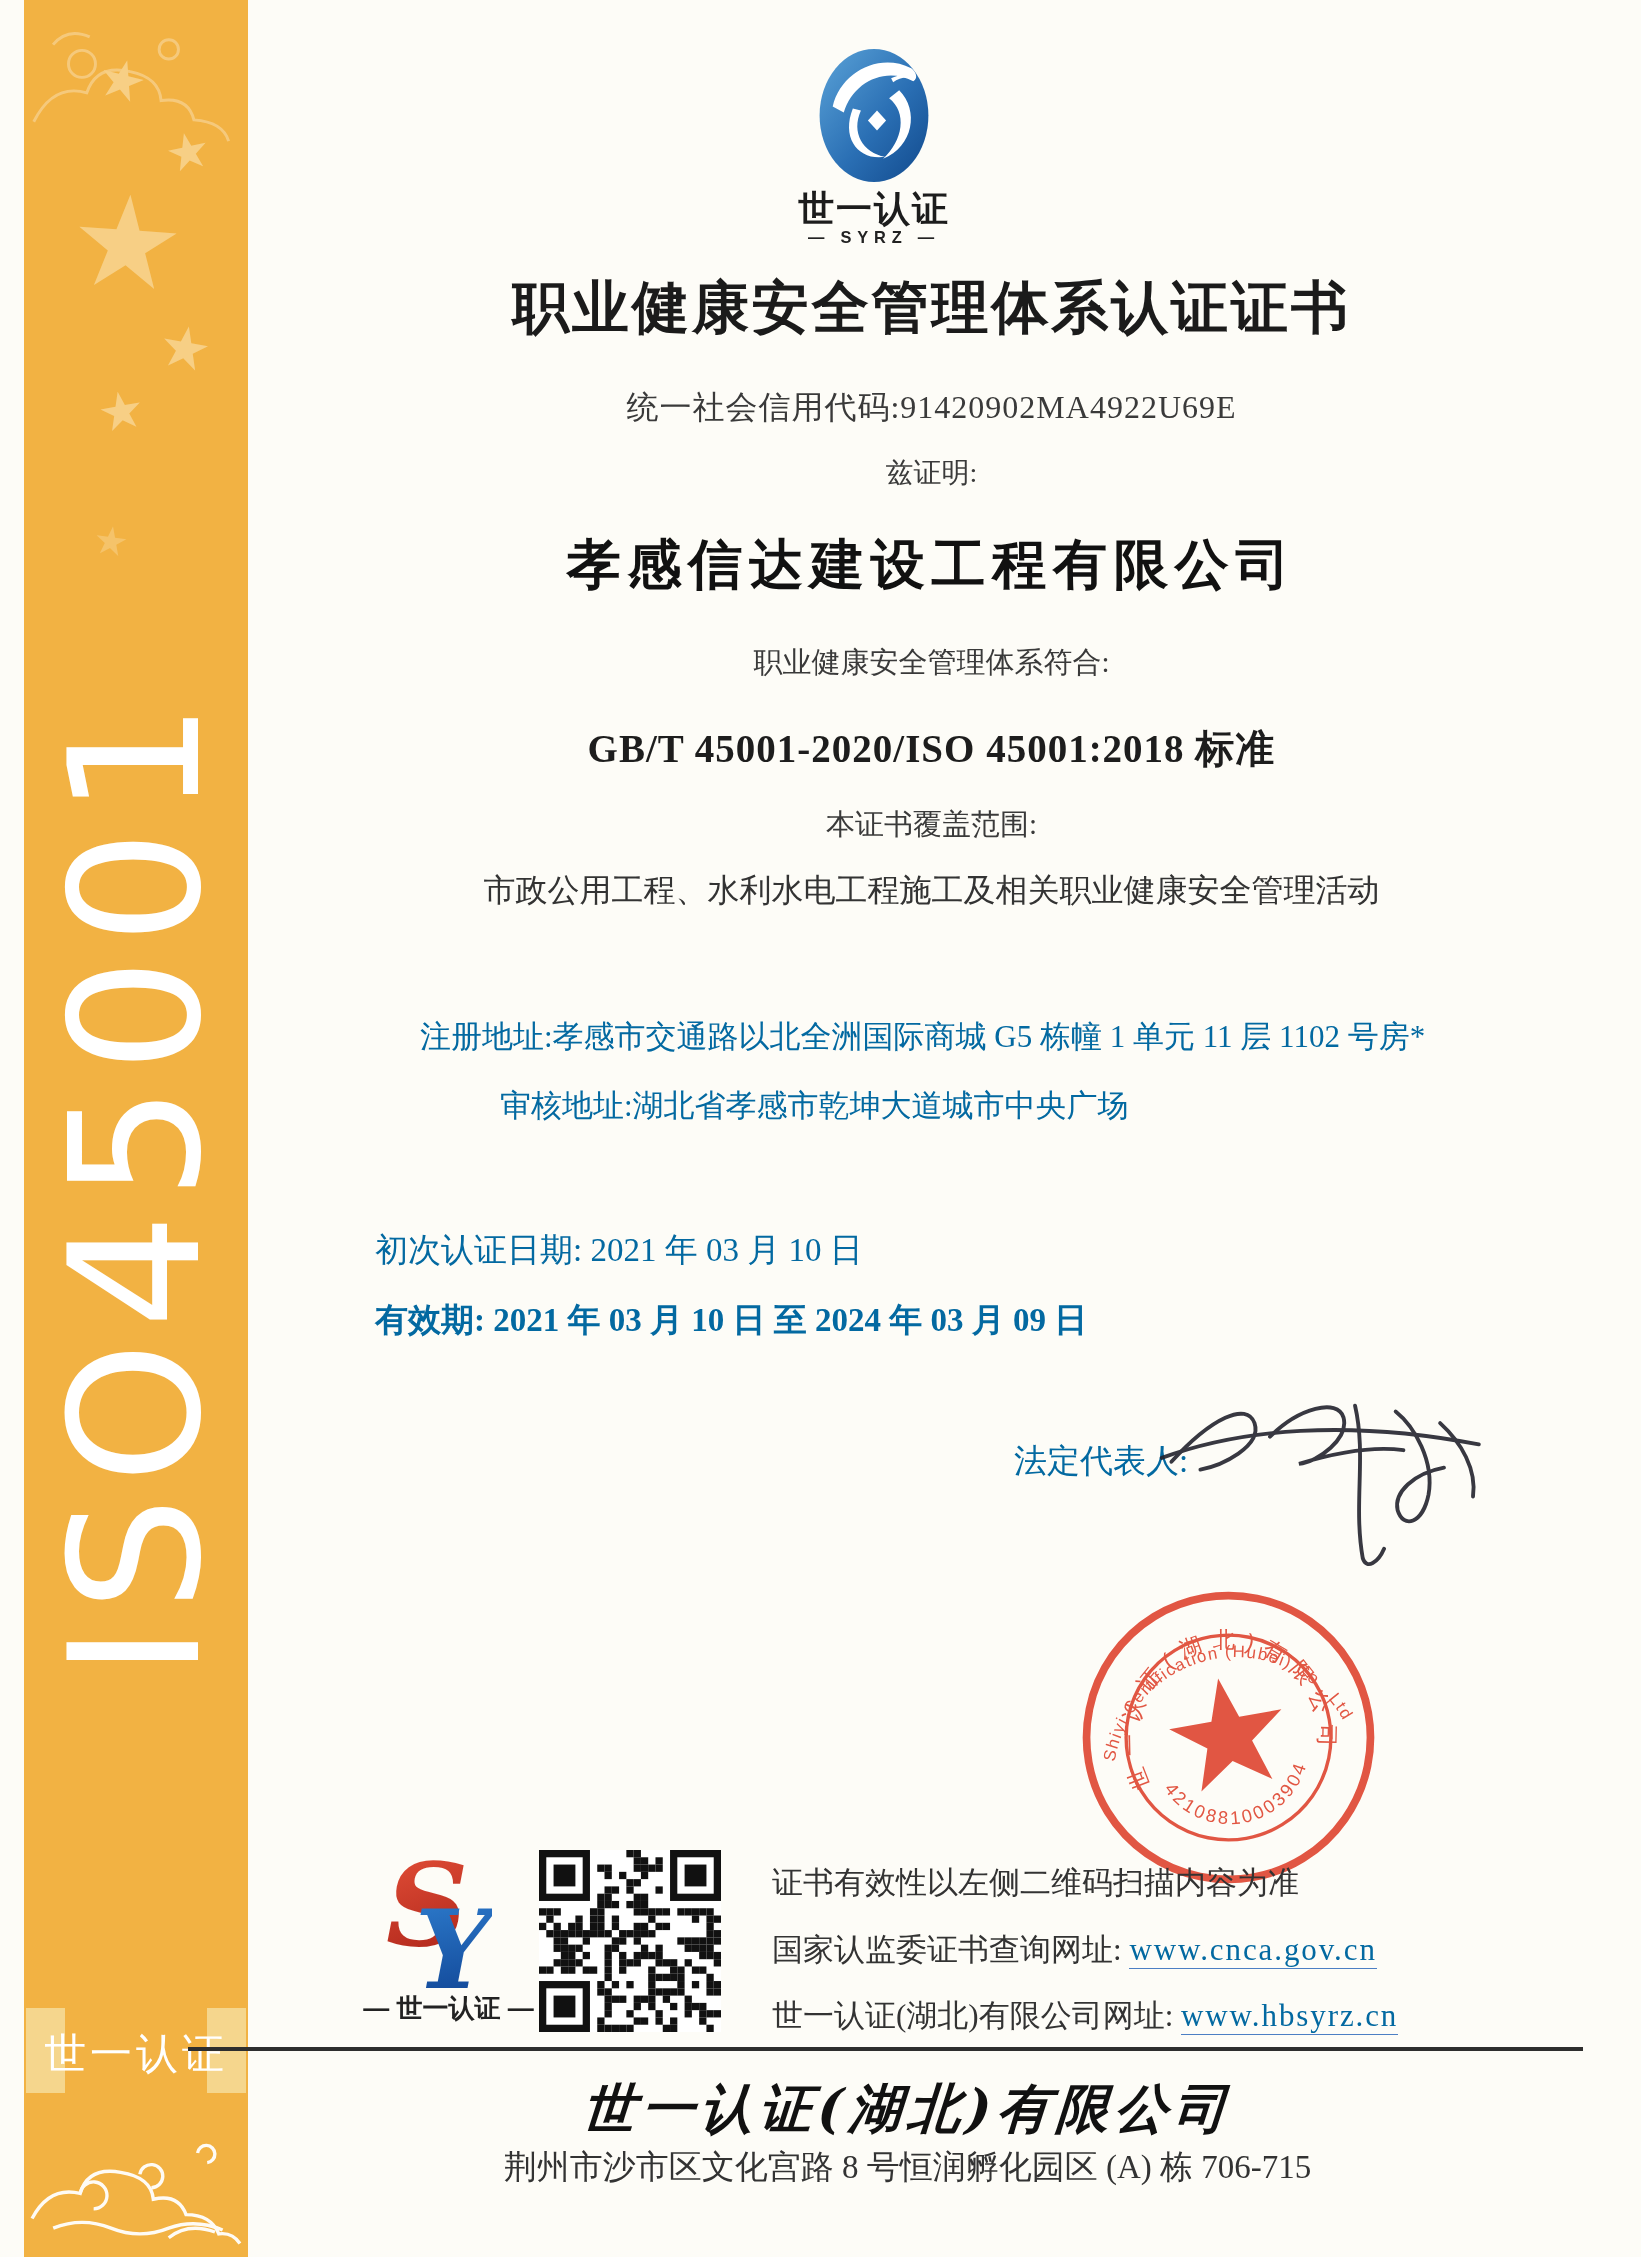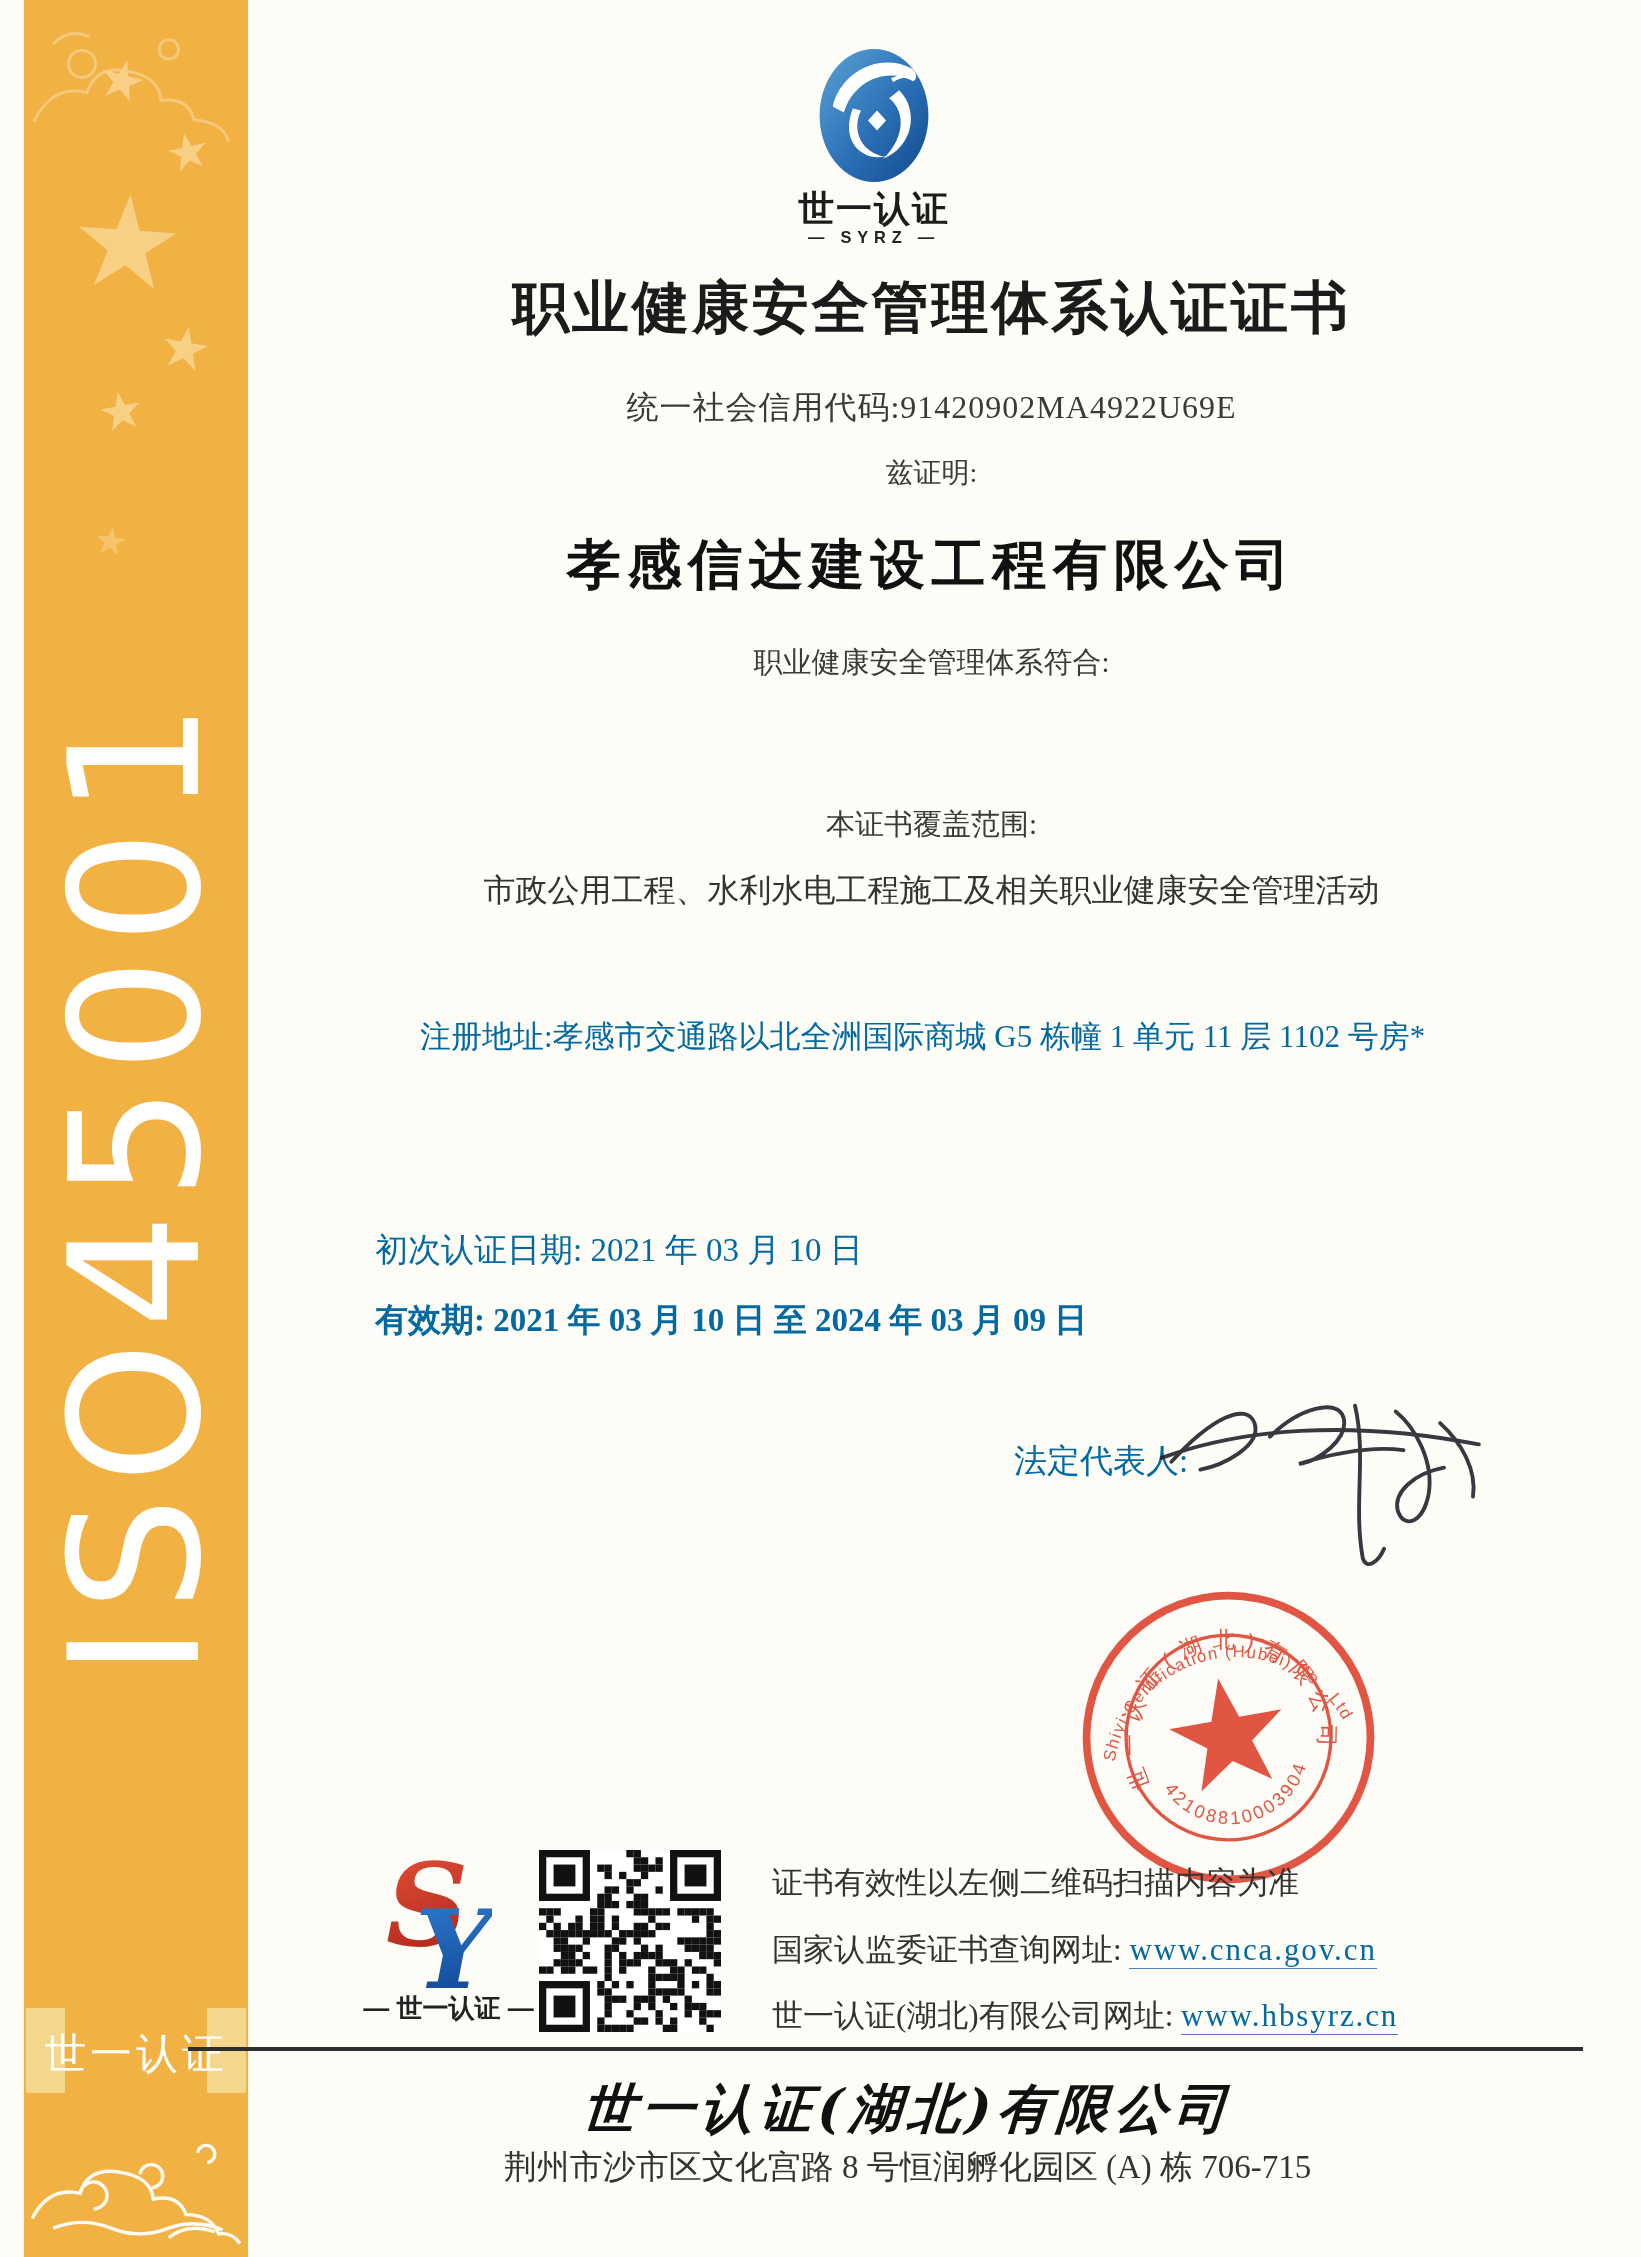--- a/index.html
+++ b/index.html
@@ -133,24 +133,26 @@
     </svg>
   </div>
   <div class="logo-name">世一认证</div>
   <div class="logo-sub">— SYRZ —</div>
 
   <div class="cline title">职业健康安全管理体系认证证书</div>
   <div class="cline credit">统一社会信用代码:91420902MA4922U69E</div>
   <div class="cline company">孝感信达建设工程有限公司</div>
   <div class="cline hereby">兹证明:</div>
   <div class="cline sysline">职业健康安全管理体系符合:</div>
+  <div class="cline standard">GB/T 45001-2020/ISO 45001:2018 标准</div>
   <div class="cline scopelabel">本证书覆盖范围:</div>
   <div class="cline scopetext">市政公用工程、水利水电工程施工及相关职业健康安全管理活动</div>
 
   <div class="aline reg">注册地址:孝感市交通路以北全洲国际商城 G5 栋幢 1 单元 11 层 1102 号房*</div>
+  <div class="aline audit">审核地址:湖北省孝感市乾坤大道城市中央广场</div>
 
   <div class="aline dates1a">初次认证日期: 2021 年 03 月 10 日</div>
   <div class="aline dates2">有效期: 2021 年 03 月 10 日 至 2024 年 03 月 09 日</div>
 
   <div class="aline legal">法定代表人:</div>
 
   <svg class="sig" viewBox="0 0 360 210">
     <g fill="none" stroke="#23232e" stroke-width="4" stroke-linecap="round" opacity=".9">
       <path d="M18,96 C60,50 96,34 104,56 C112,80 70,100 48,104"></path>
       <path d="M8,92 C90,62 200,52 336,78"></path>

